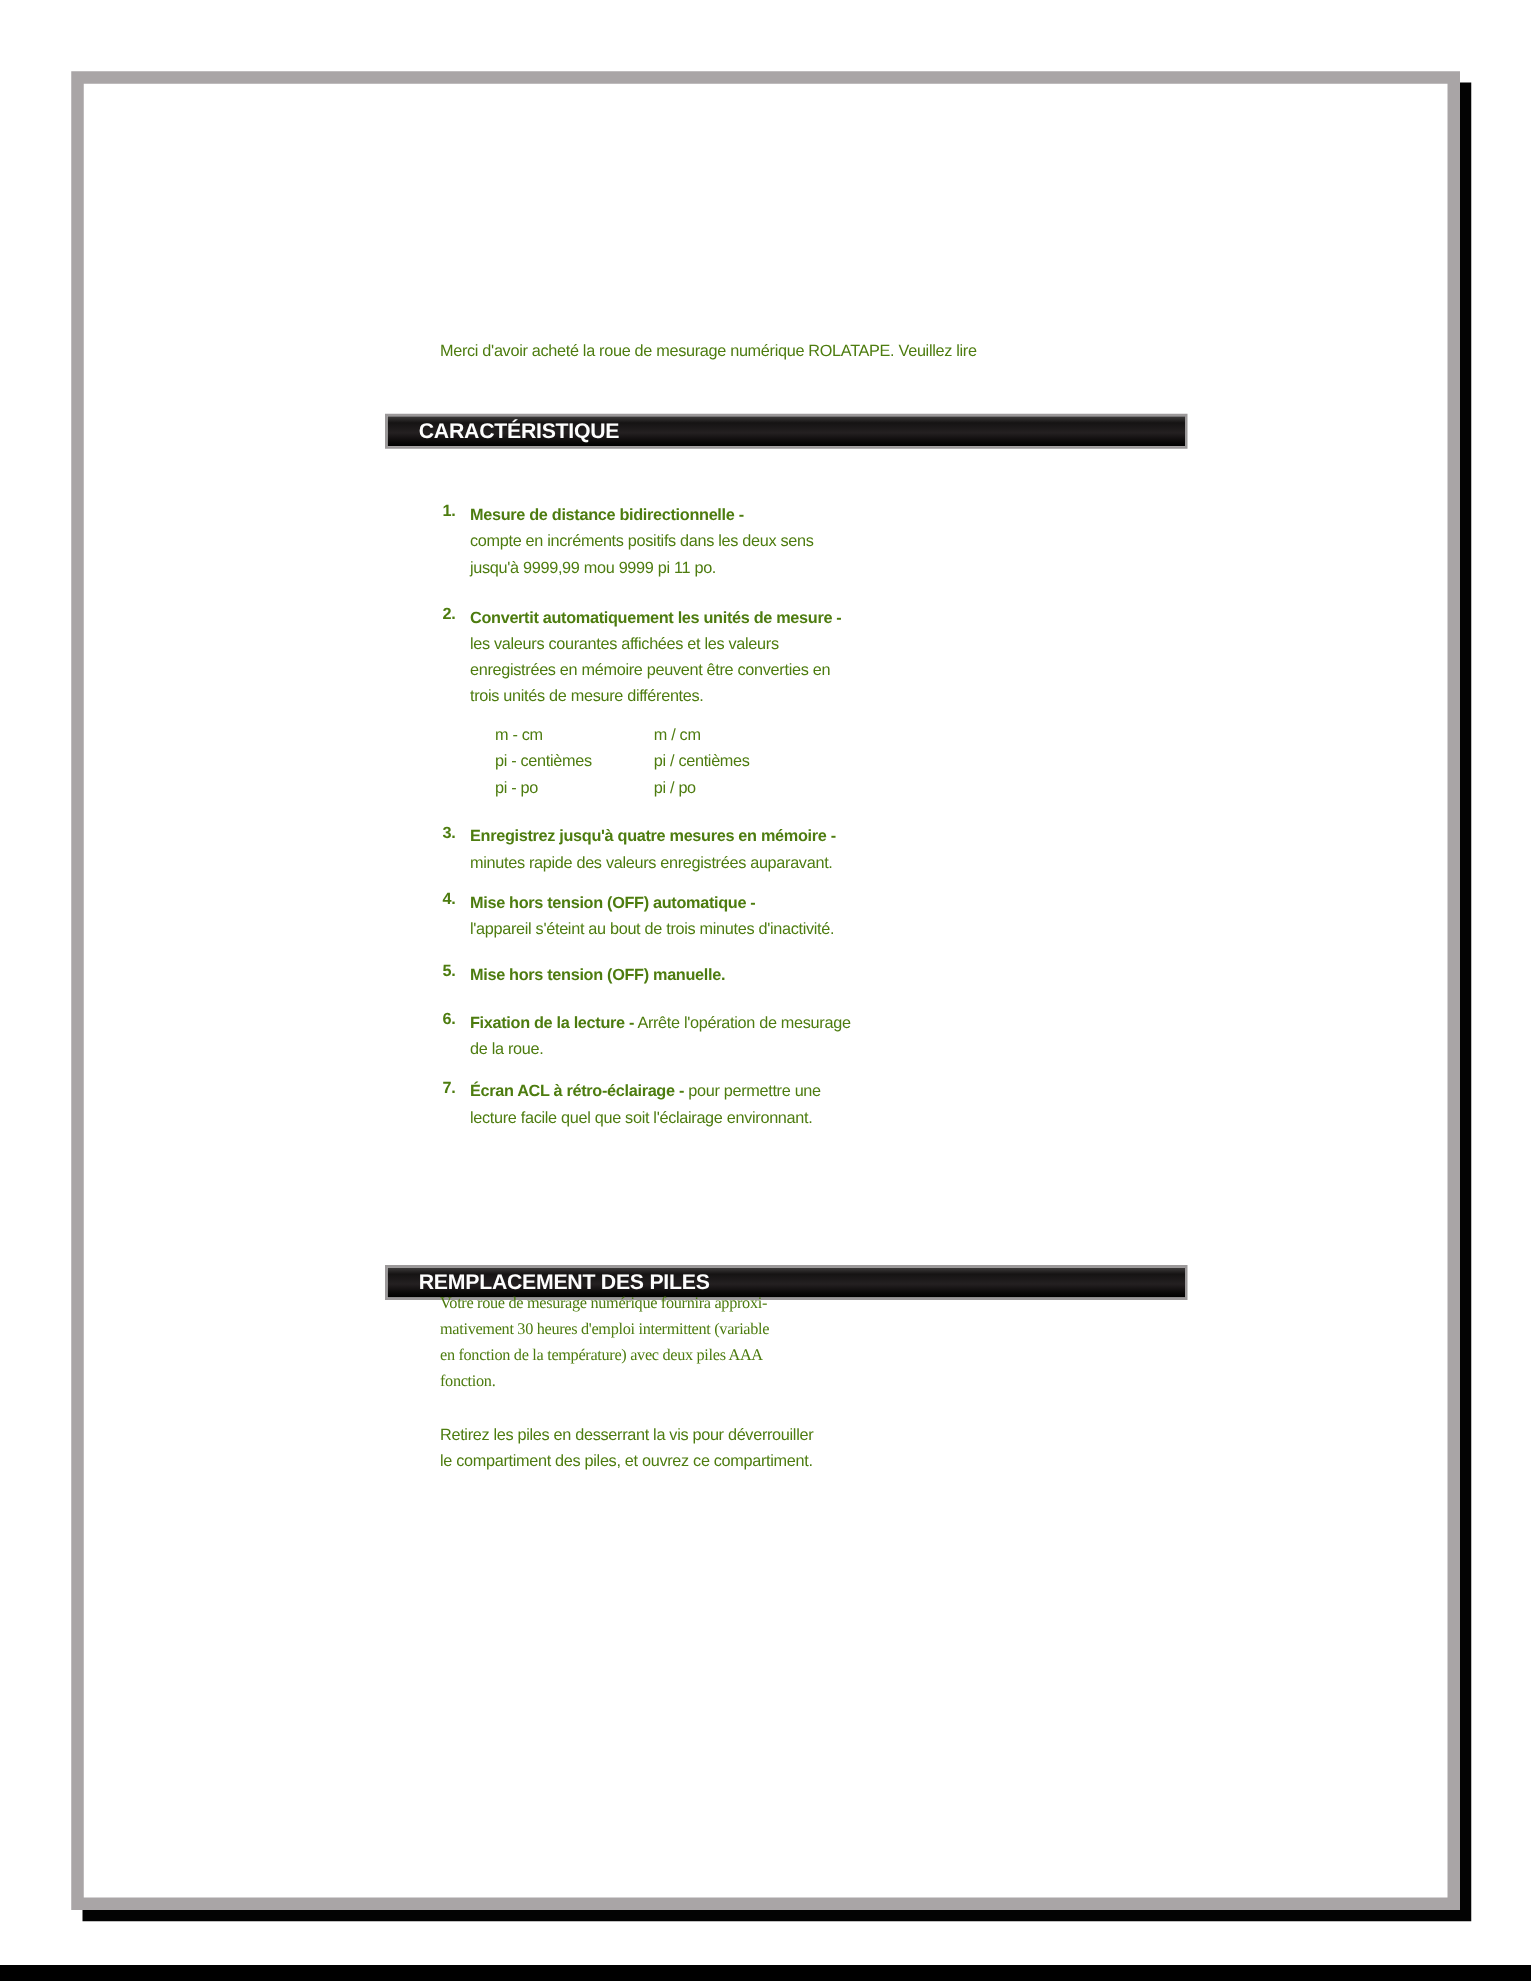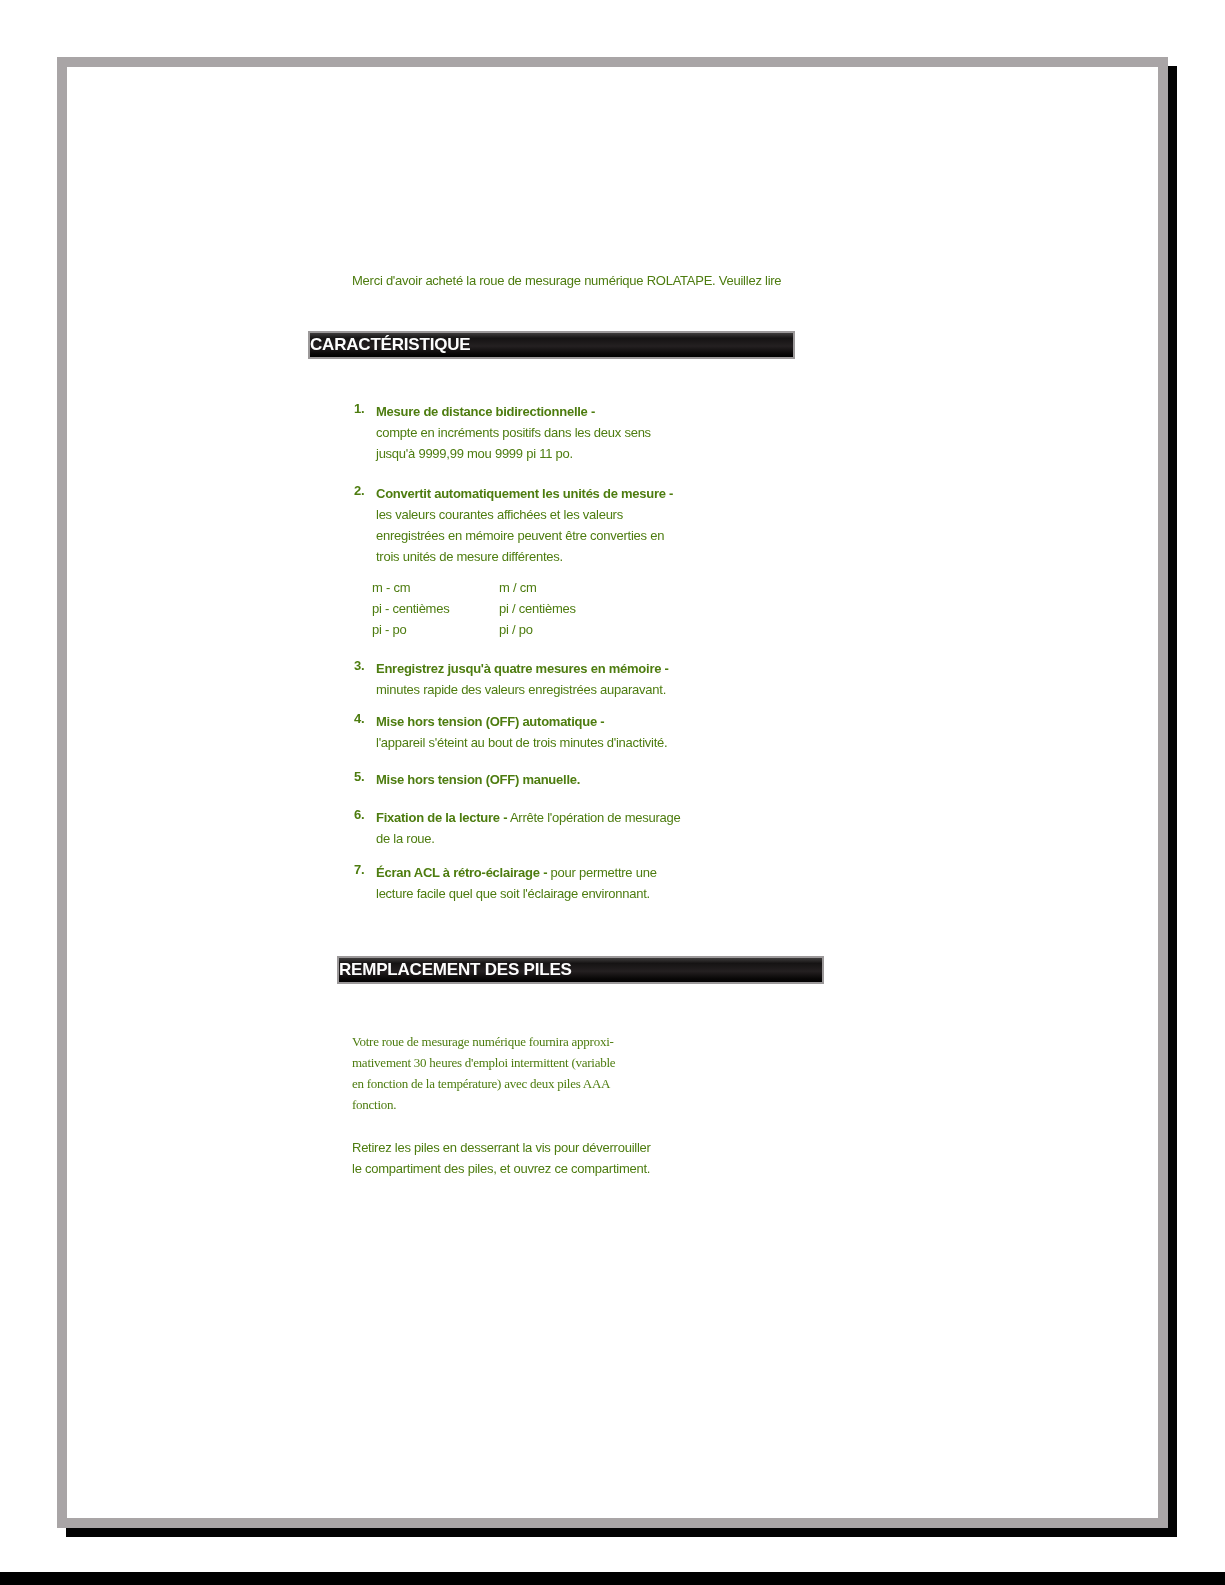--- a/index.html
+++ b/index.html
@@ -8,46 +8,46 @@
   .page-frame{
     position:absolute;left:57px;top:57px;width:1111px;height:1471px;
     box-sizing:border-box;border:10px solid #a9a5a6;background:#ffffff;
     box-shadow:9px 9px 0 0 #030303;
   }
   .bottom-strip{position:absolute;left:0;top:1572px;width:1225px;height:13px;background:#000;}
 
   .content{position:absolute;left:0;top:0;width:1225px;height:1585px;color:#161616;}
 
   .bar{
-    position:absolute;left:308px;width:487px;height:28px;box-sizing:border-box;
+    position:absolute;left:308px;width:642px;height:28px;box-sizing:border-box;
     border:2px solid #9c999a;
     background:linear-gradient(180deg,#3e3c3c 0%,#151313 22%,#242021 55%,#0a0808 85%,#000 100%);
     color:#fdfdfd;font-weight:700;font-size:17px;line-height:24px;
-    letter-spacing:-0.2px;white-space:nowrap;
+    padding-left:25px;letter-spacing:-0.2px;white-space:nowrap;
   }
   #bar-features{top:331px;}
-  #bar-battery{top:956px;margin-left:29px;}
+  #bar-battery{top:1012px;}
 
   .txt{position:absolute;font-size:13px;letter-spacing:-0.25px;color:#4d7c0f;}
   .line{white-space:nowrap;height:21px;line-height:21px;}
   .intro{left:352px;top:268px;}
   .intro .line{height:25px;line-height:25px;}
 
   .li{position:absolute;left:376px;}
   .li .num{position:absolute;left:-22px;top:0;font-weight:700;}
   .li b{font-weight:700;}
   #item-1{top:401px;}
   #item-2{top:483px;}
   #item-3{top:658px;}
   #item-4{top:711px;}
   #item-5{top:769px;}
   #item-6{top:807px;}
   #item-7{top:862px;}
 
-  .units{left:372px;top:577px;}
+  .units{left:396px;top:577px;}
   .units .ucol{display:inline-block;width:127px;}
 
   #para-battery-1{left:352px;top:1031px;font-family:Liberation Serif, serif;}
   #para-battery-2{left:352px;top:1137px;}
 </style>
 </head>
 <body>
 
 <div class="page-frame"></div>
 <div class="bottom-strip"></div>

